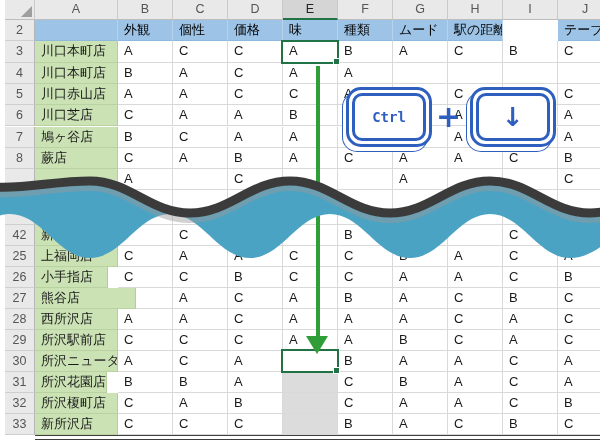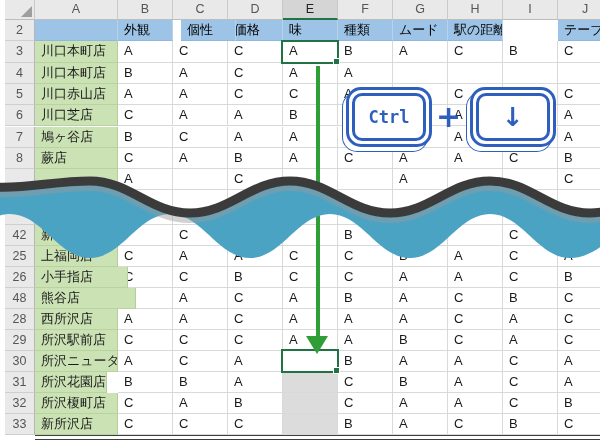--- a/index.html
+++ b/index.html
@@ -58,21 +58,21 @@
   #key-down{ left:470px; top:87px; }
   .key .outer{
     position:absolute; left:0; top:0; right:0; bottom:0; box-sizing:border-box;
     border:3px solid #2e5fbf; border-radius:15px; background:#fff;
     box-shadow:-4px 5px 0 -1px #ffffff, -4px 5px 0 0 #2e5fbf;
   }
   .key .inner{
     position:absolute; left:6px; top:6px; right:6px; bottom:6px; box-sizing:border-box;
     border:3px solid #2e5fbf; border-radius:10px; background:#fff;
     display:flex; align-items:center; justify-content:center;
-    font-family:"DejaVu Sans Mono",monospace; font-weight:bold; font-size:17px; color:#2e5fbf;
+    font-family:"DejaVu Sans Mono",monospace; font-weight:bold; font-size:14px; color:#2e5fbf;
   }
   #key-down .inner{ font-family:"DejaVu Sans",sans-serif; font-size:26px; line-height:1; }
   #plus-sign{
     position:absolute; left:436px; top:99px; z-index:50;
     font-size:30px; font-weight:900; color:#2e5fbf; font-family:"DejaVu Sans",sans-serif;
   }
   
   #table-bottom{
     position:absolute; left:35px; top:435px; width:565px; height:3px;
     border-top:1.5px solid #3f3f3f; border-bottom:1.5px solid #3f3f3f;
@@ -152,31 +152,31 @@
     <div class="c" style="left: 558px; top: 288px; width: 55px; height: 21px;">C</div>
     <div class="c" style="left: 503px; top: 288px; width: 55px; height: 21px;">B</div>
     <div class="c" style="left: 448px; top: 288px; width: 55px; height: 21px;">C</div>
     <div class="c" style="left: 393px; top: 288px; width: 55px; height: 21px;">A</div>
     <div class="c" style="left: 338px; top: 288px; width: 55px; height: 21px;">B</div>
     <div class="c" style="left: 283px; top: 288px; width: 55px; height: 21px;">A</div>
     <div class="c" style="left: 228px; top: 288px; width: 55px; height: 21px;">C</div>
     <div class="c" style="left: 173px; top: 288px; width: 55px; height: 21px;">A</div>
     <div class="c" style="left: 118px; top: 288px; width: 55px; height: 21px;">B</div>
     <div class="c nm" style="left: 35px; top: 288px; width: 101px; height: 21px;">熊谷店</div>
-    <div class="rh" style="left: 5px; top: 288px; width: 30px; height: 21px;">48</div>
+    <div class="rh" style="left: 5px; top: 288px; width: 30px; height: 21px;">27</div>
     <div class="c" style="left: 558px; top: 267px; width: 55px; height: 21px;">B</div>
     <div class="c" style="left: 503px; top: 267px; width: 55px; height: 21px;">C</div>
     <div class="c" style="left: 448px; top: 267px; width: 55px; height: 21px;">A</div>
     <div class="c" style="left: 393px; top: 267px; width: 55px; height: 21px;">A</div>
     <div class="c" style="left: 338px; top: 267px; width: 55px; height: 21px;">C</div>
     <div class="c" style="left: 283px; top: 267px; width: 55px; height: 21px;">C</div>
     <div class="c" style="left: 228px; top: 267px; width: 55px; height: 21px;">B</div>
     <div class="c" style="left: 173px; top: 267px; width: 55px; height: 21px;">C</div>
     <div class="c" style="left: 118px; top: 267px; width: 55px; height: 21px;">C</div>
-    <div class="c nm" style="left: 35px; top: 267px; width: 93px; height: 21px;">小手指店</div>
+    <div class="c nm" style="left: 35px; top: 267px; width: 73px; height: 21px;">小手指店</div>
     <div class="rh" style="left: 5px; top: 267px; width: 30px; height: 21px;">26</div>
     <div class="c" style="left: 558px; top: 246px; width: 55px; height: 21px;">A</div>
     <div class="c" style="left: 503px; top: 246px; width: 55px; height: 21px;">C</div>
     <div class="c" style="left: 448px; top: 246px; width: 55px; height: 21px;">A</div>
     <div class="c" style="left: 393px; top: 246px; width: 55px; height: 21px;">B</div>
     <div class="c" style="left: 338px; top: 246px; width: 55px; height: 21px;">C</div>
     <div class="c" style="left: 283px; top: 246px; width: 55px; height: 21px;">C</div>
     <div class="c" style="left: 228px; top: 246px; width: 55px; height: 21px;">A</div>
     <div class="c" style="left: 173px; top: 246px; width: 55px; height: 21px;">A</div>
     <div class="c" style="left: 118px; top: 246px; width: 55px; height: 21px;">C</div>
@@ -280,21 +280,21 @@
     <div class="c" style="left: 173px; top: 41.3px; width: 55px; height: 21.3px;">C</div>
     <div class="c" style="left: 118px; top: 41.3px; width: 55px; height: 21.3px;">A</div>
     <div class="c nm" style="left: 35px; top: 41.3px; width: 83px; height: 21.3px;">川口本町店</div>
     <div class="rh" style="left: 5px; top: 41.3px; width: 30px; height: 21.3px;">3</div>
     <div class="c hdr" style="left: 558px; top: 20px; width: 55px; height: 21.3px;">テーブル</div>
     <div class="c hdr" style="left: 393px; top: 20px; width: 55px; height: 21.3px;">ムード</div>
     <div class="c hdr" style="left: 448px; top: 20px; width: 55px; height: 21.3px;">駅の距離</div>
     <div class="c hdr" style="left: 338px; top: 20px; width: 55px; height: 21.3px;">種類</div>
     <div class="c hdr" style="left: 283px; top: 20px; width: 55px; height: 21.3px;">味</div>
     <div class="c hdr" style="left: 228px; top: 20px; width: 55px; height: 21.3px;">価格</div>
-    <div class="c hdr" style="left: 173px; top: 20px; width: 55px; height: 21.3px; margin-left: 8px;">個性</div>
+    <div class="c hdr" style="left: 173px; top: 20px; width: 55px; height: 21.3px;">個性</div>
     <div class="c hdr" style="left: 118px; top: 20px; width: 55px; height: 21.3px;">外観</div>
     <div class="c hdr" style="left: 35px; top: 20px; width: 83px; height: 21.3px;"></div>
     <div class="rh" style="left: 5px; top: 20px; width: 30px; height: 21.3px;">2</div>
     <div class="ch" style="left: 558px; top: 0px; width: 55px; height: 20px;">J</div>
     <div class="ch" style="left: 503px; top: 0px; width: 55px; height: 20px;">I</div>
     <div class="ch" style="left: 448px; top: 0px; width: 55px; height: 20px;">H</div>
     <div class="ch" style="left: 393px; top: 0px; width: 55px; height: 20px;">G</div>
     <div class="ch" style="left: 338px; top: 0px; width: 55px; height: 20px;">F</div>
     <div class="ch sel" style="left: 283px; top: 0px; width: 55px; height: 20px;">E</div>
     <div class="ch" style="left: 228px; top: 0px; width: 55px; height: 20px;">D</div>

